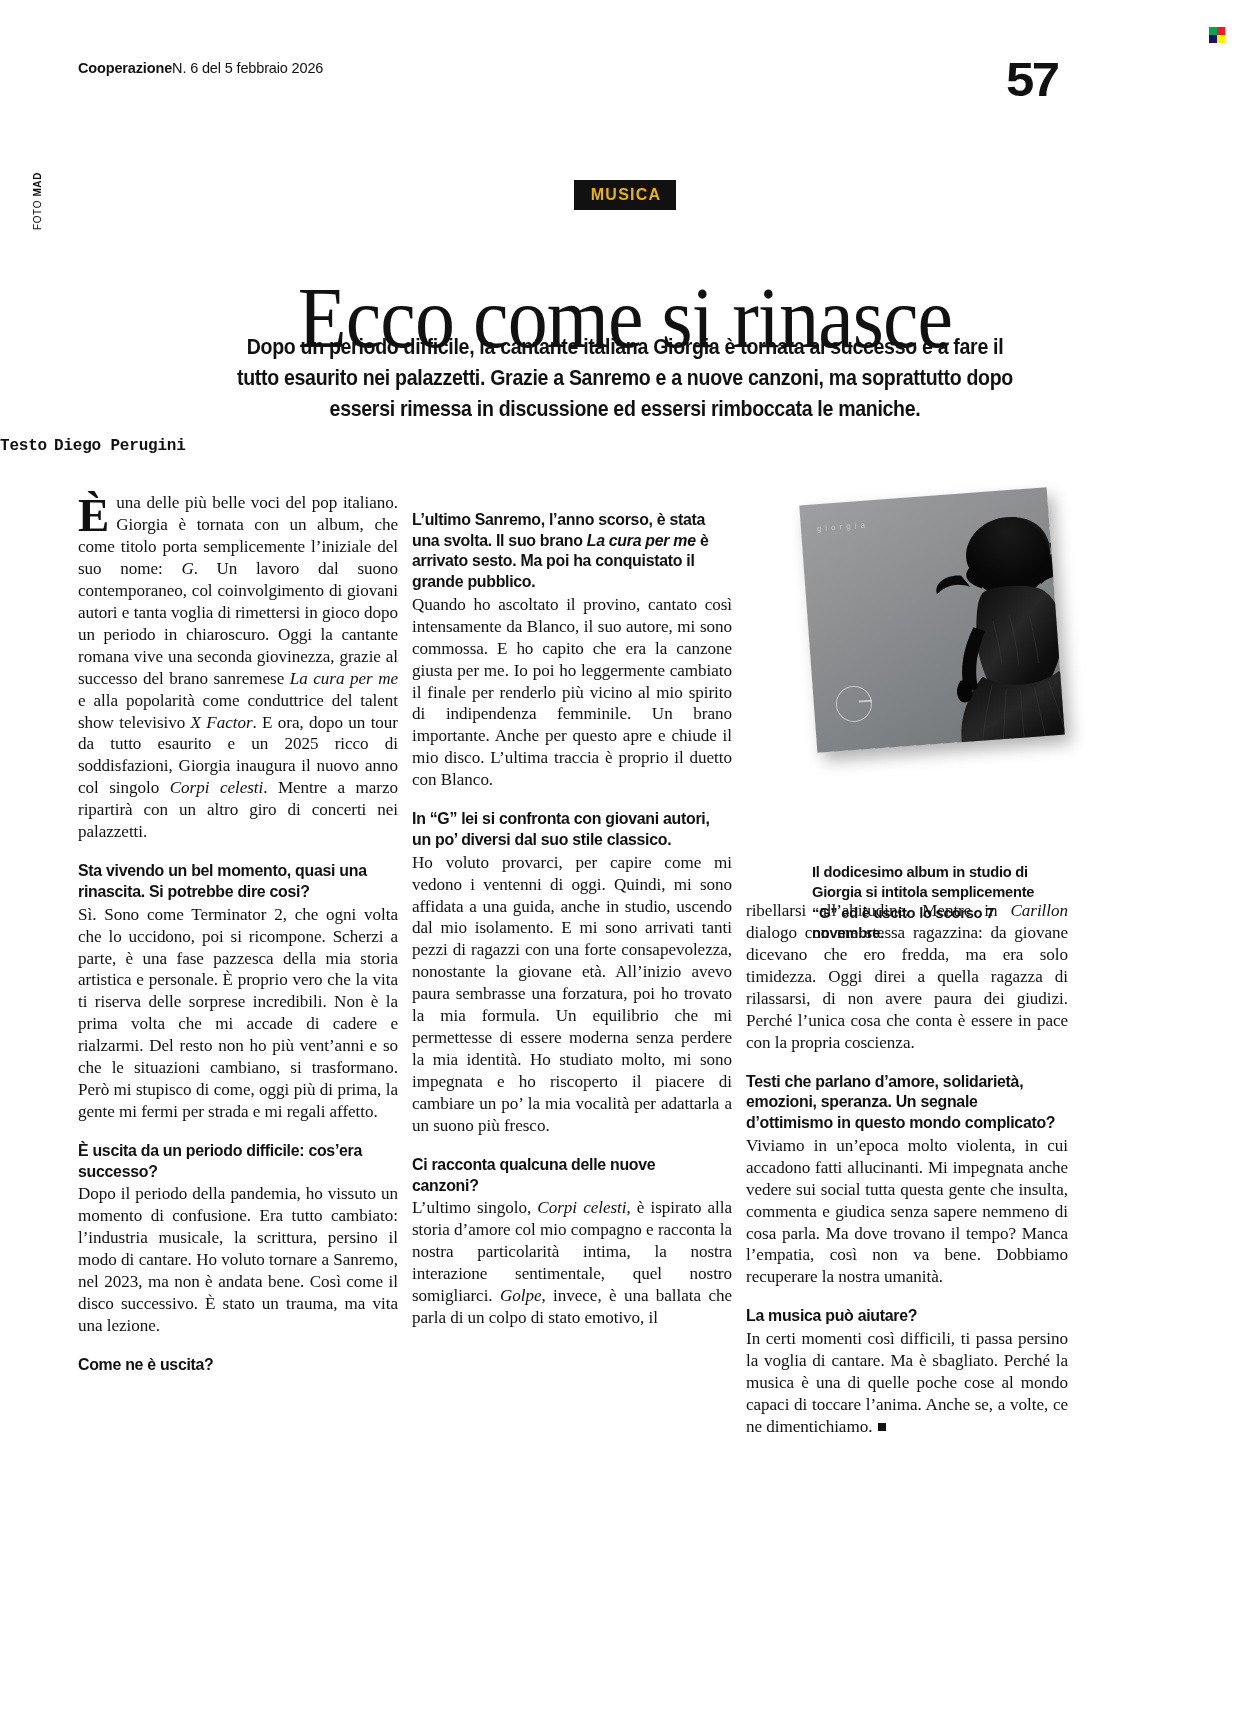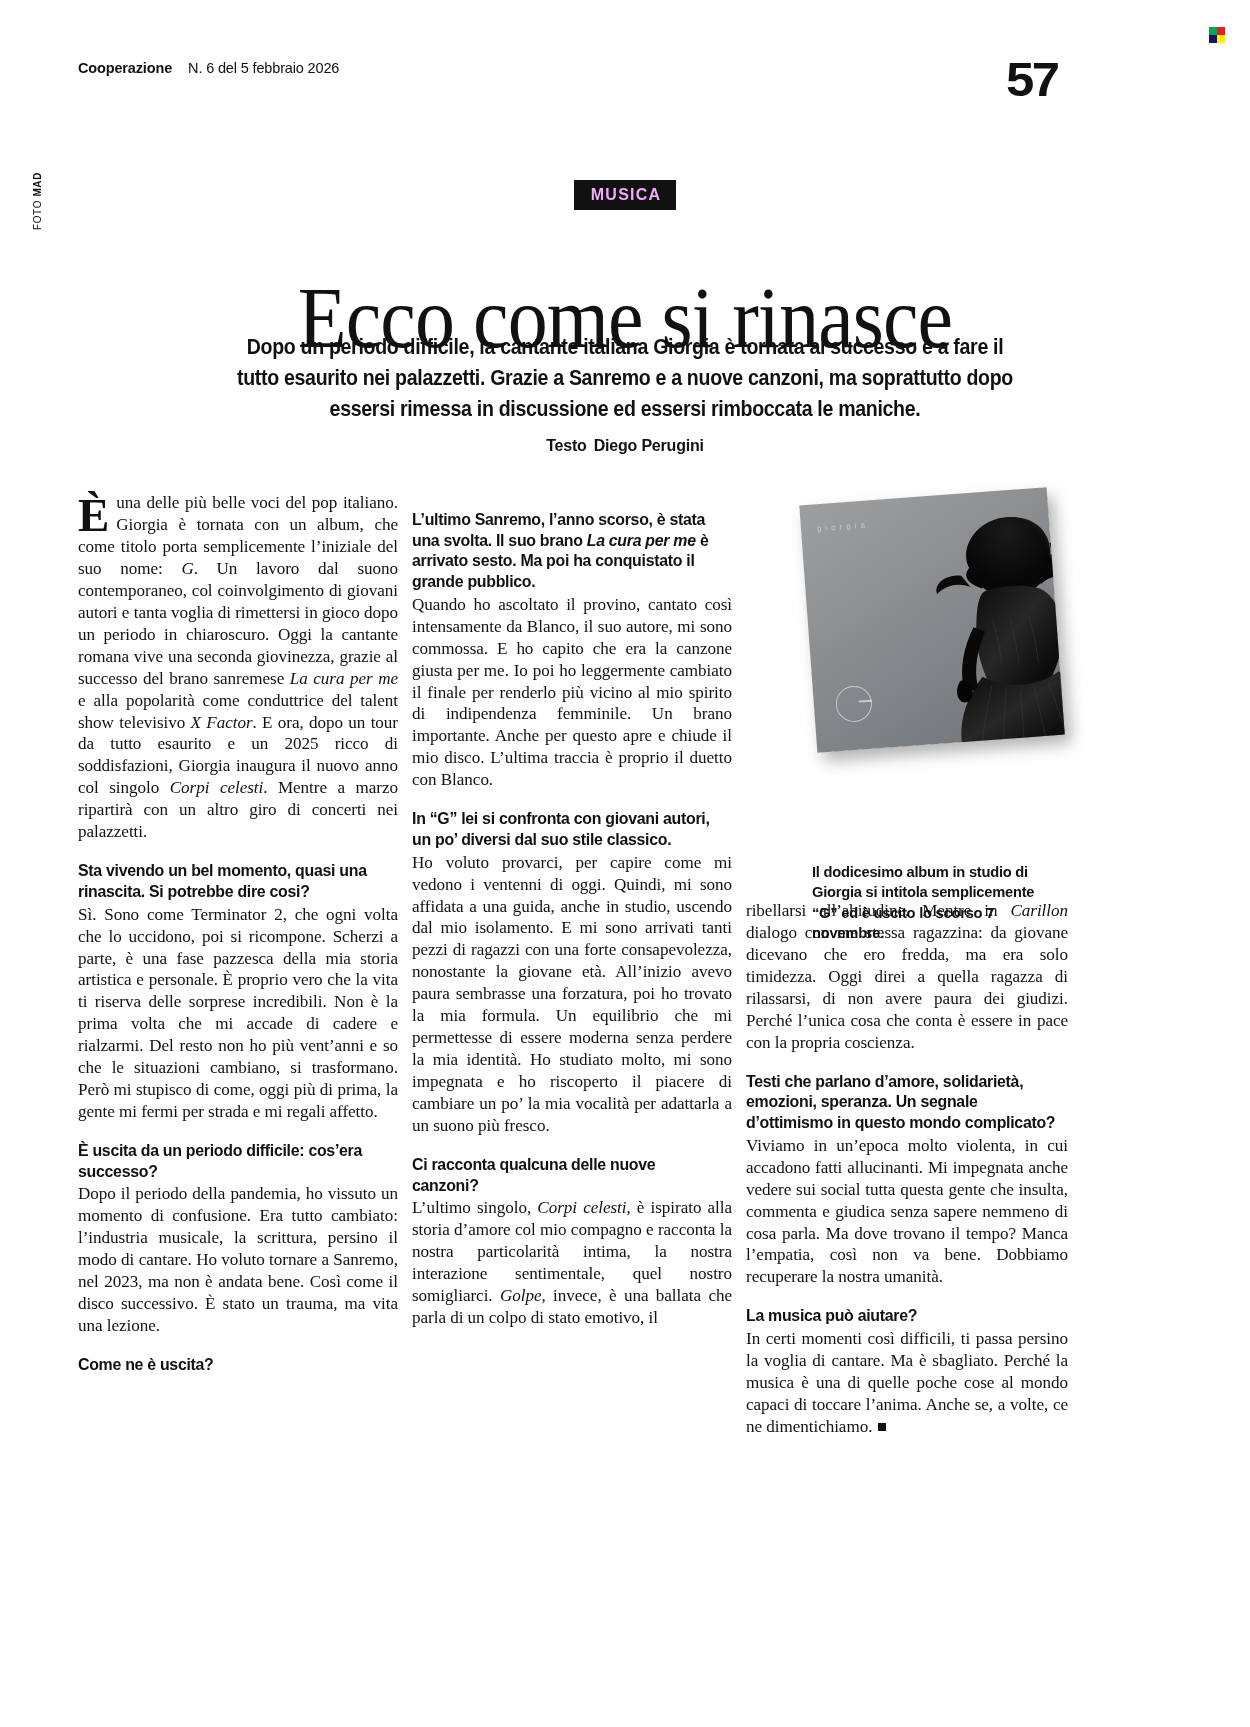--- a/index.html
+++ b/index.html
@@ -22,21 +22,21 @@
     left: 78px;
     top: 60px;
     display: flex;
     align-items: baseline;
     gap: 0;
     font-family: "Liberation Sans", sans-serif;
     font-size: 14.5px;
     letter-spacing: -0.15px;
   }
   .masthead .brand { font-weight: 700; }
-  .masthead .issue { font-weight: 400; margin-left: 16px; }
+  .masthead .issue { font-weight: 400; }
 
   .pagenum {
     position: absolute;
     right: 192px;
     top: 52px;
     font-family: "Liberation Sans", sans-serif;
     font-weight: 700;
     font-size: 48px;
     letter-spacing: -2.4px;
     transform: scaleX(1.06);
@@ -72,21 +72,21 @@
   
   .kicker {
     position: absolute;
     left: 0; right: 0;
     top: 180px;
     text-align: center;
   }
   .kicker span {
     display: inline-block;
     background: #111111;
-    color: #f0abfc;
+    color: #eab308;
     font-family: "Liberation Sans", sans-serif;
     font-weight: 700;
     font-size: 16px;
     letter-spacing: 1.2px;
     padding: 6px 15px 6px 17px;
   }
 
   .headline {
     position: absolute;
     left: 0; right: 0;
@@ -112,22 +112,22 @@
     line-height: 1.45;
     letter-spacing: -0.35px;
     transform: scaleX(0.91);
     transform-origin: center top;
   }
 
   .byline {
     position: absolute;
     left: 0; right: 0;
     top: 437px;
-    text-align: center;
-    font-family: Liberation Sans, sans-serif;
+    text-align: left;
+    font-family: Liberation Mono, monospace;
     font-size: 16px;
     letter-spacing: -0.2px;
   }
   .byline .lab { font-weight: 700; }
   .byline .name { font-weight: 700; margin-left: 7px; }
 
   
   .col {
     position: absolute;
     top: 492px;

